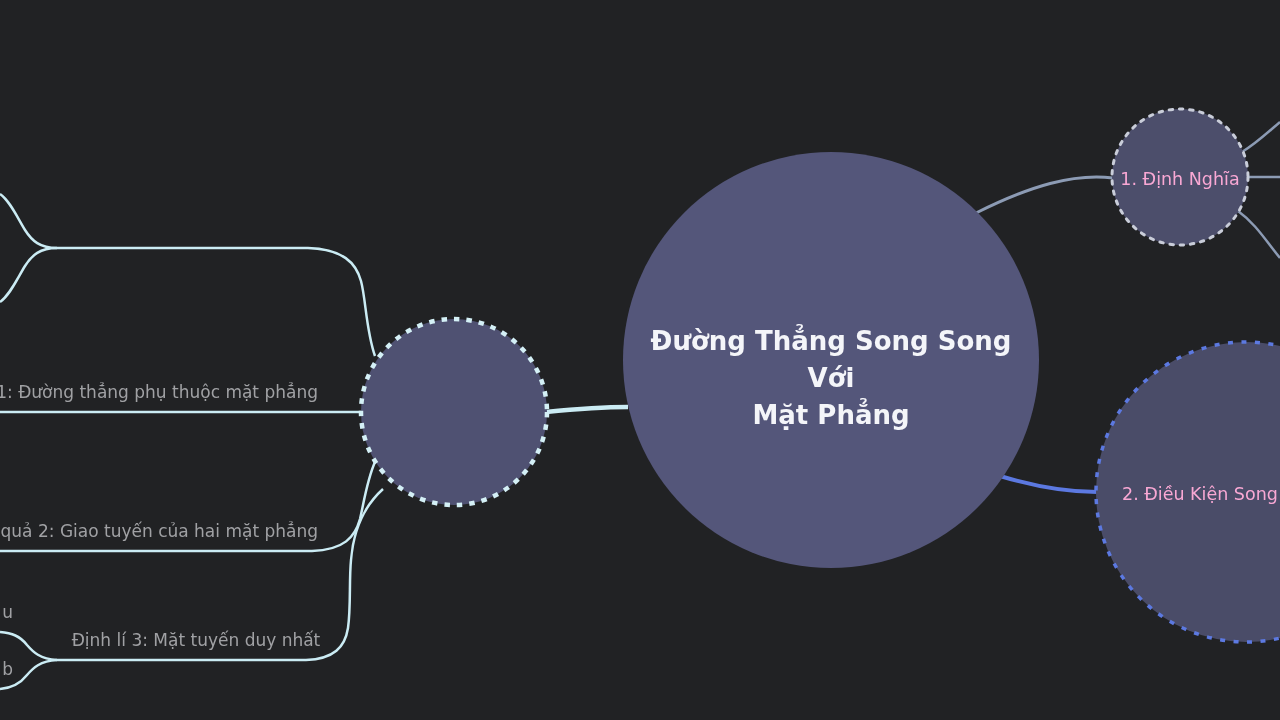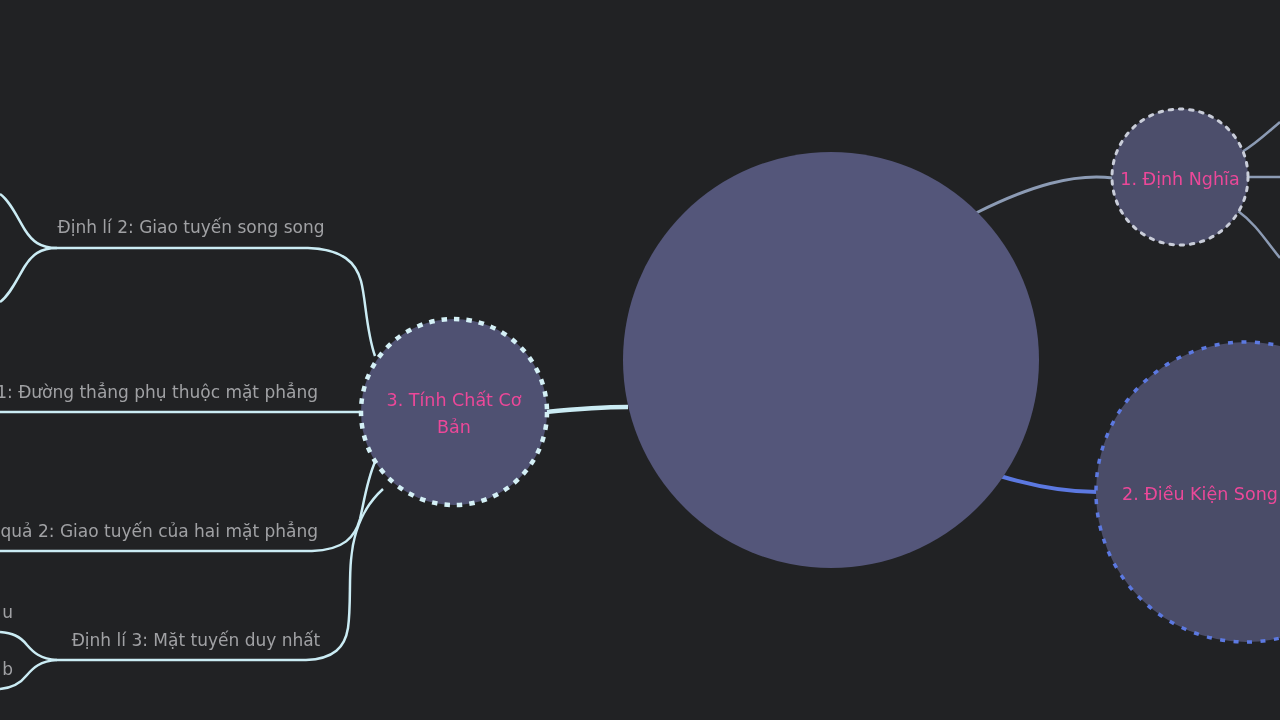--- a/index.html
+++ b/index.html
@@ -26,21 +26,21 @@
     position: absolute;
     color: #A0A1A4;
     font-size: 17px;
     line-height: 23px;
     white-space: nowrap;
   }
   .label.center { text-align: center; }
   .label.right  { text-align: right; }
   .label.multiline { white-space: pre-line; }
   .node-label {
-    color: #ec4899;
+    color: #f9a8d4;
     font-size: 17.5px;
     line-height: 27px;
   }
   .root-label {
     color: #F4F5F9;
     font-size: 26px;
     font-weight: bold;
     line-height: 37px;
     text-align: center;
     white-space: pre-line;
@@ -72,29 +72,28 @@
     <path d="M 57 660 H 306 C 334 659 345 647 348 628 C 351 607 349 580 351 560 C 353 535 362 508 383 489" fill="none" stroke="#CBECF4" stroke-width="2.5"></path>
     <path d="M 57 660 C 40 659 33 652 27 645 C 20 636 12 633 0 632" fill="none" stroke="#CBECF4" stroke-width="2.5"></path>
     <path d="M 57 660 C 40 661 33 668 27 675 C 20 684 12 688 0 689" fill="none" stroke="#CBECF4" stroke-width="2.5"></path>
 
     <circle cx="831" cy="360" r="208" fill="#54567A"></circle>
     <circle cx="1180" cy="177" r="68" fill="#4C4E6B" stroke="#C9CDD9" stroke-width="3" stroke-dasharray="3.5 6.8" stroke-linecap="round"></circle>
     <circle cx="1246" cy="492" r="150" fill="#4A4C68" stroke="#5C79E1" stroke-width="3.5" stroke-dasharray="5 8.5"></circle>
     <circle cx="454" cy="412" r="93" fill="#4F5172" stroke="#D4F0F6" stroke-width="4.5" stroke-dasharray="5.5 7"></circle>
   </svg>
 
+  <div class="label root-label" style="left:631px; top:323px; width:400px;">Đường Thẳng Song Song Với
+Mặt Phẳng</div>
 
   <div class="label node-label center" style="left:1100px; top:166px; width:160px;">1. Định Nghĩa</div>
 
   <div class="label node-label" style="left:1122px; top:481px;">2. Điều Kiện Song Song</div>
 
-  <div class="label node-label center multiline" style="left:379px; top:387px; width:150px;">3. Tính Chất Cơ
-Bản</div>
 
-  <div class="label center" style="left:51px; top:216px; width:280px;">Định lí 2: Giao tuyến song song</div>
 
   <div class="label right" style="left:-162px; top:381px; width:480px;">Hệ quả 1: Đường thẳng phụ thuộc mặt phẳng</div>
 
   <div class="label right" style="left:-162px; top:520px; width:480px;">Hệ quả 2: Giao tuyến của hai mặt phẳng</div>
 
   <div class="label center" style="left:56px; top:629px; width:280px;">Định lí 3: Mặt tuyến duy nhất</div>
 
   <div class="label right" style="left:-87px; top:601px; width:100px;">u</div>
 
   <div class="label right" style="left:-87px; top:658px; width:100px;">b</div>

